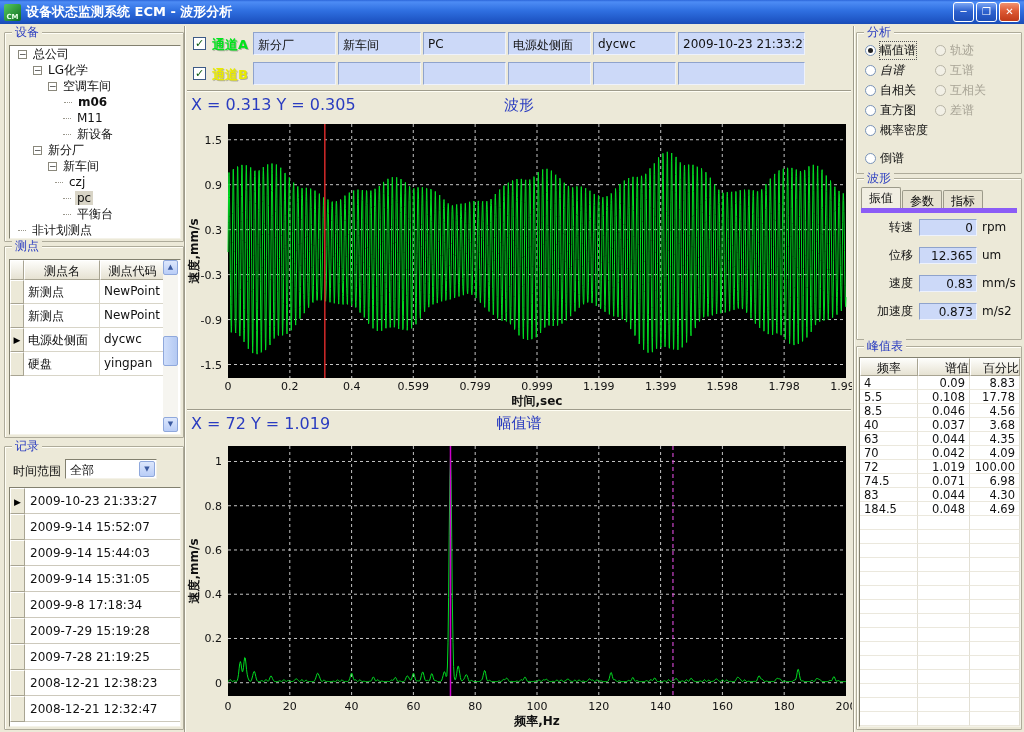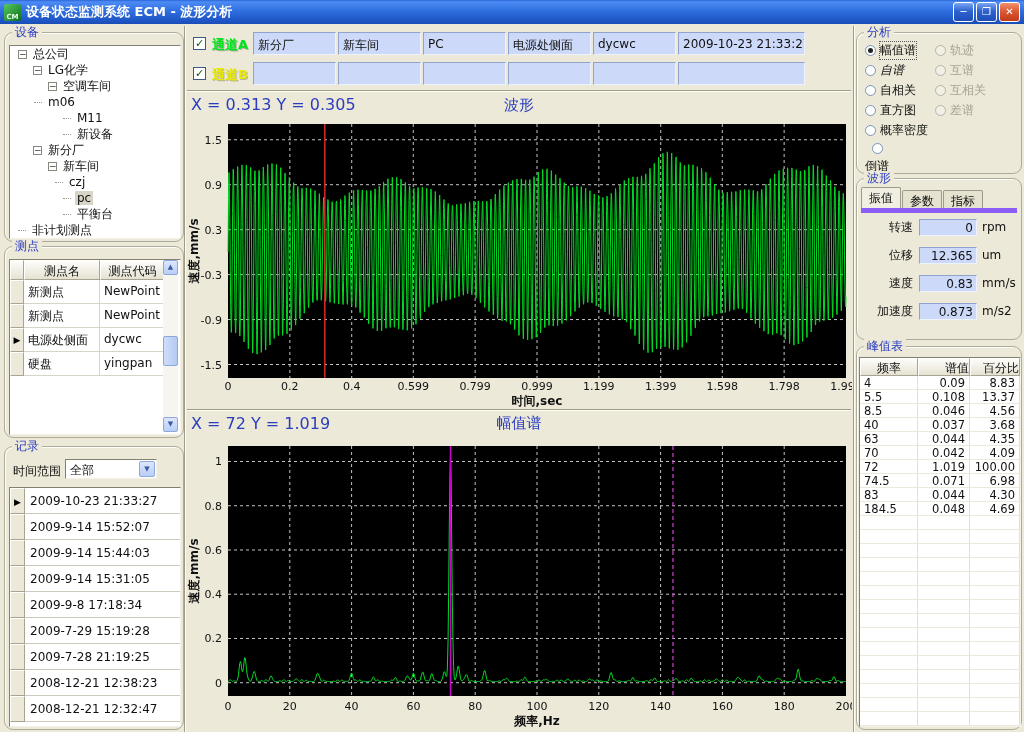--- a/index.html
+++ b/index.html
@@ -11,21 +11,21 @@
     display:flex;align-items:center;color:#fff;font-weight:bold;font-size:13px}
   .app-icon{width:17px;height:17px;margin:0 5px 0 4px;border-radius:2px;
     background:linear-gradient(135deg,#57c95f,#0d6f1e);color:#eaffea;font-size:7px;font-weight:bold;
     display:flex;align-items:flex-end;justify-content:center;flex:none}
   .win-btns{position:absolute;right:4px;top:2px;display:flex;gap:2px}
   .wbtn{width:21px;height:20px;border-radius:3px;border:1px solid #fff;box-sizing:border-box;
     display:flex;align-items:center;justify-content:center;color:#fff;font-size:10px;line-height:1;
     background:linear-gradient(180deg,#7ba6f5,#2e62cf 45%,#1d4eb8)}
   .wbtn.close{background:linear-gradient(180deg,#f0926f,#dd5a34 45%,#c03a18)}
   
-  .group{position:absolute;border:1px solid #aeab9a;border-radius:9px;
+  .group{position:absolute;border:1px solid #aeab9a;border-radius:1px;
     box-shadow:inset 1px 1px 0 #fffef6}
   .glabel{position:absolute;top:-8px;left:7px;background:#ece9d8;padding:0 3px;
     font-size:12px;line-height:14px;color:#2a3cc0}
   .sunken{background:#fff;border:1px solid;border-color:#82806f #f4f2e8 #f4f2e8 #82806f}
   .vsep{position:absolute;width:0;border-left:1px solid #9e9b8b;border-right:1px solid #fffef4}
   .hsep{position:absolute;height:0;border-top:1px solid #9e9b8b;border-bottom:1px solid #fffef4}
   
   .trow{display:flex;align-items:center;height:16px;white-space:nowrap}
   .texp{width:9px;height:9px;flex:none;background:#fff;border:1px solid #8a887c;box-sizing:border-box;
     font-size:9px;line-height:6px;text-align:center;color:#333;margin-right:4px}
@@ -127,21 +127,21 @@
           <div class="tlabel">总公司</div>
         </div>
         <div class="trow" style="padding-left: 23px;">
           <div class="texp">−</div>
           <div class="tlabel">LG化学</div>
         </div>
         <div class="trow" style="padding-left: 38px;">
           <div class="texp">−</div>
           <div class="tlabel">空调车间</div>
         </div>
-        <div class="trow" style="padding-left: 24px;">
+        <div class="trow" style="padding-left: 54px; font-weight: bold;">
           <div class="tstub"></div>
           <div class="tlabel">m06</div>
         </div>
         <div class="trow" style="padding-left: 53px;">
           <div class="tstub"></div>
           <div class="tlabel">M11</div>
         </div>
         <div class="trow" style="padding-left: 53px;">
           <div class="tstub"></div>
           <div class="tlabel">新设备</div>
@@ -394,21 +394,21 @@
           <div class="albl">直方图</div>
         </div>
         <div class="aopt" style="left: 78px; top: 70px;">
           <div class="radio dis"></div>
           <div class="albl dis">差谱</div>
         </div>
         <div class="aopt" style="left: 8px; top: 90px;">
           <div class="radio"></div>
           <div class="albl">概率密度</div>
         </div>
-        <div class="aopt" style="left: 8px; top: 110px; flex-direction: column;">
+        <div class="aopt" style="left: 8px; top: 118px;">
           <div class="radio"></div>
           <div class="albl">倒谱</div>
         </div>
       </div>
   </div>
 
   <div class="group" style="left:856px;top:178px;width:164px;height:160px">
     <div class="glabel">波形</div>
     <div class="tabstrip" id="wave-tabs">
         <div class="tab active">振值</div>
@@ -448,21 +448,21 @@
           <div class="pkh pk2">百分比</div>
         </div>
         <div class="pkrow">
           <div class="pkc pk0">4</div>
           <div class="pkc pk1">0.09</div>
           <div class="pkc pk2">8.83</div>
         </div>
         <div class="pkrow">
           <div class="pkc pk0">5.5</div>
           <div class="pkc pk1">0.108</div>
-          <div class="pkc pk2">13.37</div>
+          <div class="pkc pk2">17.78</div>
         </div>
         <div class="pkrow">
           <div class="pkc pk0">8.5</div>
           <div class="pkc pk1">0.046</div>
           <div class="pkc pk2">4.56</div>
         </div>
         <div class="pkrow">
           <div class="pkc pk0">40</div>
           <div class="pkc pk1">0.037</div>
           <div class="pkc pk2">3.68</div>

